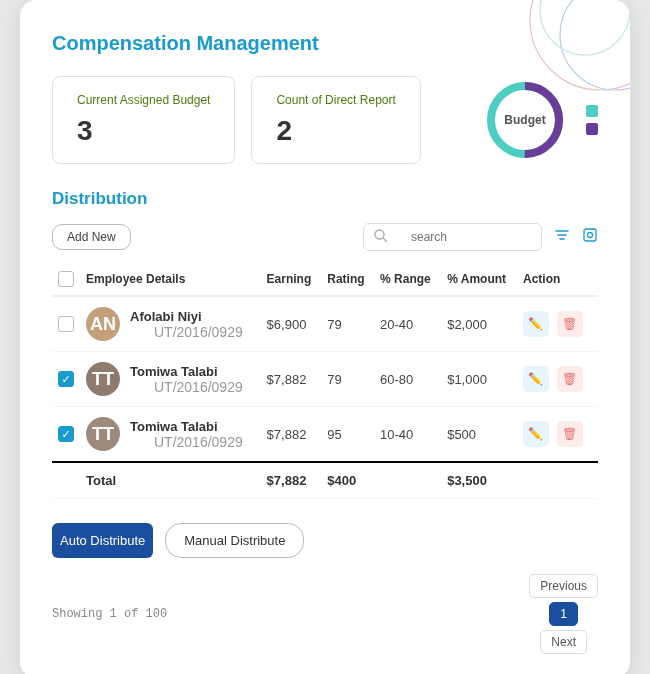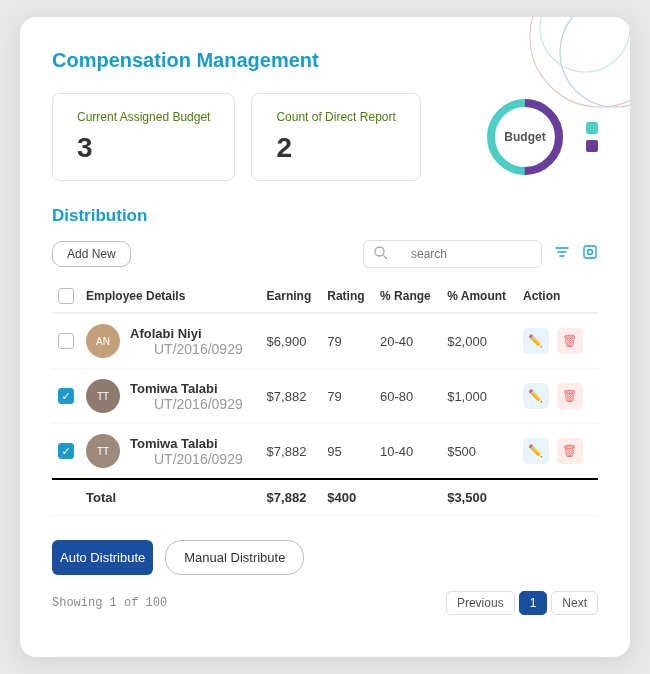--- a/index.html
+++ b/index.html
@@ -169,23 +169,23 @@
     .avatar {
       width: 34px;
       height: 34px;
       border-radius: 50%;
       overflow: hidden;
       flex-shrink: 0;
       background: #ccc;
       display: flex;
       align-items: center;
       justify-content: center;
-      font-size: 10px;
+      font-size: 18px;
       color: #fff;
-      font-weight: 400;
+      font-weight: 700;
     }
     .emp-name {
       font-weight: 600;
       font-size: 13px;
       color: #333;
     }
     .emp-id {
       font-size: 14px;
       color: #999;
       padding-left: 24px;
@@ -271,20 +271,21 @@
     }
     .showing-text {
       font-size: 12px;
       color: #888;
       font-family: Liberation Mono, monospace;
     }
     .pagination {
       display: flex;
       align-items: center;
       gap: 4px;
+      flex-direction: column;
     }
     .page-btn {
       border: 1px solid #ddd;
       background: #fff;
       border-radius: 5px;
       padding: 4px 10px;
       font-size: 12px;
       cursor: pointer;
       color: #555;
     }

